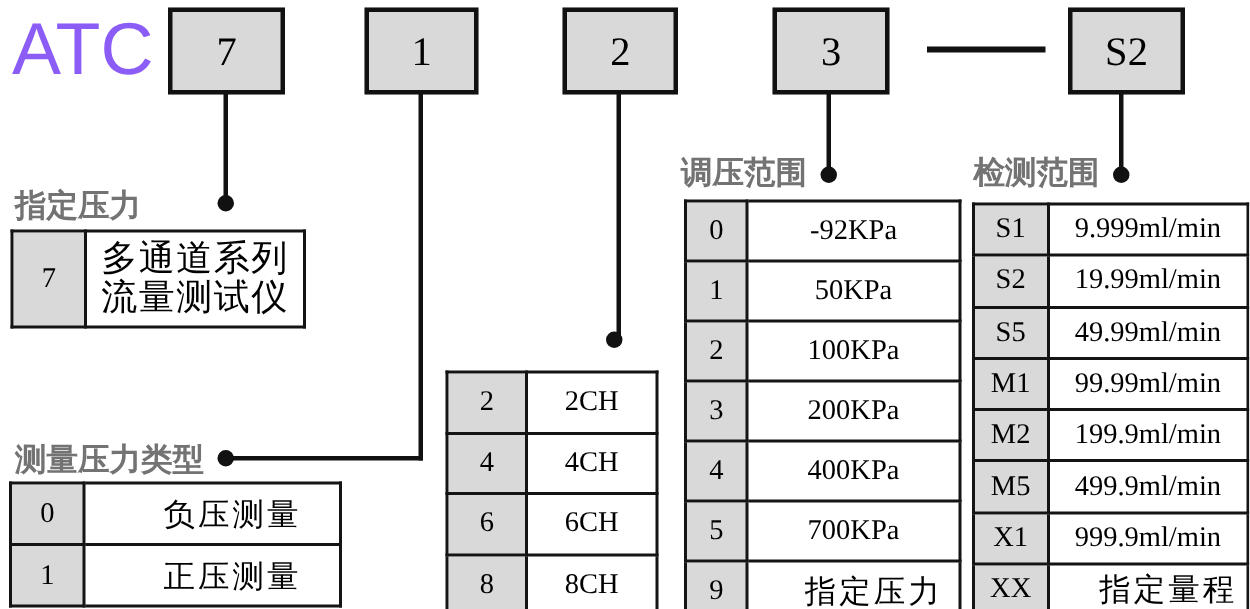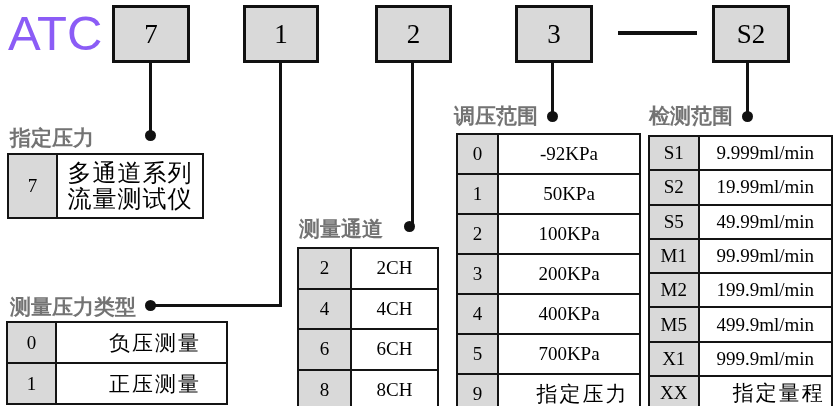--- a/index.html
+++ b/index.html
@@ -70,21 +70,20 @@
   <div class="dot" style="left:404px;top:221px;"></div>
 
   <div class="vline" style="left:551px;top:61px;width:3px;height:55px;"></div>
   <div class="dot" style="left:547px;top:111px;"></div>
 
   <div class="vline" style="left:746px;top:61px;width:3px;height:55px;"></div>
   <div class="dot" style="left:742px;top:111px;"></div>
 
   <div class="legend-title" style="left:10px;top:127px;">指定压力</div>
   <div class="legend-title" style="left:10px;top:296px;">测量压力类型</div>
-  <div class="legend-title" style="left:299px;top:218px;">测量通道</div>
   <div class="legend-title" style="left:454px;top:105px;">调压范围</div>
   <div class="legend-title" style="left:649px;top:105px;">检测范围</div>
 
   <table class="legend t1">
     <tbody>
         <tr>
       <td class="code">7</td>
       <td class="val two-line">
         <div>多通道系列</div>
         <div>流量测试仪</div>

